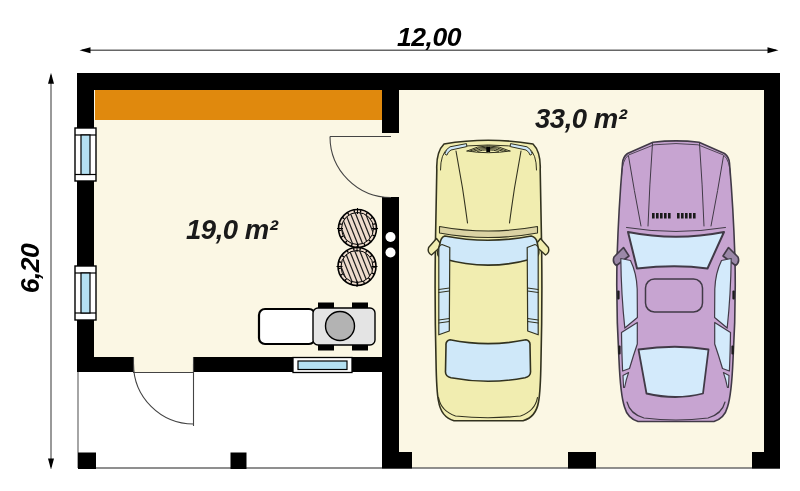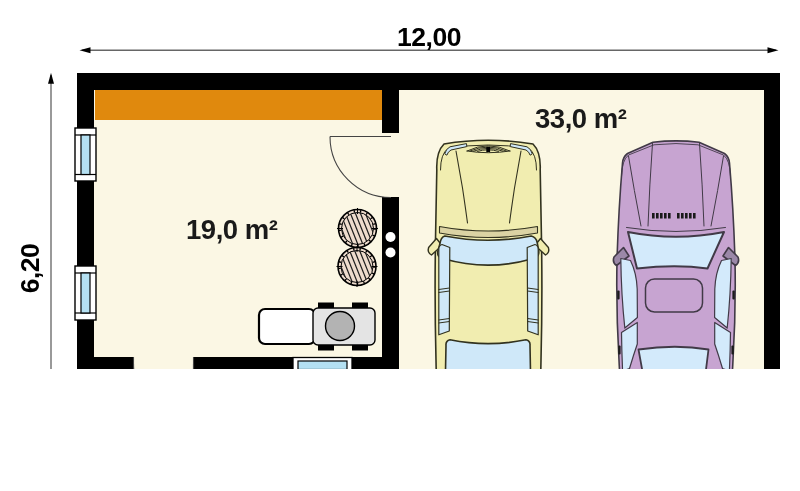--- a/index.html
+++ b/index.html
@@ -1,16 +1,16 @@
 <!DOCTYPE html>
 <html><head>
 <meta charset="utf-8">
 <style>
   html,body{margin:0;padding:0;background:#fff;}
-  #plan{width:800px;height:369px;position:relative;font-family:"Liberation Sans",sans-serif;}
+  #plan{width:800px;height:469px;position:relative;font-family:"Liberation Sans",sans-serif;font-style:italic;}
 </style>
 </head>
 <body>
 <div id="plan">
 <svg width="800" height="491" viewBox="0 0 800 491">
 
 <rect x="0" y="0" width="800" height="491" fill="#ffffff"></rect>
 
 <rect x="94" y="90" width="289" height="268" fill="#fbf7e4"></rect>
 

